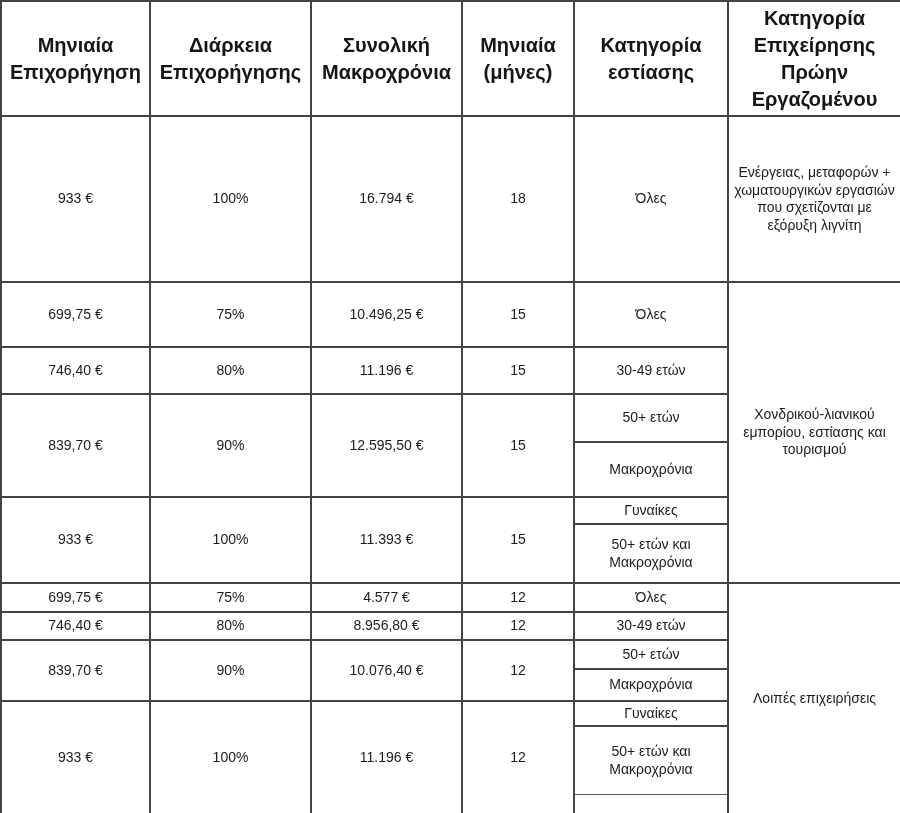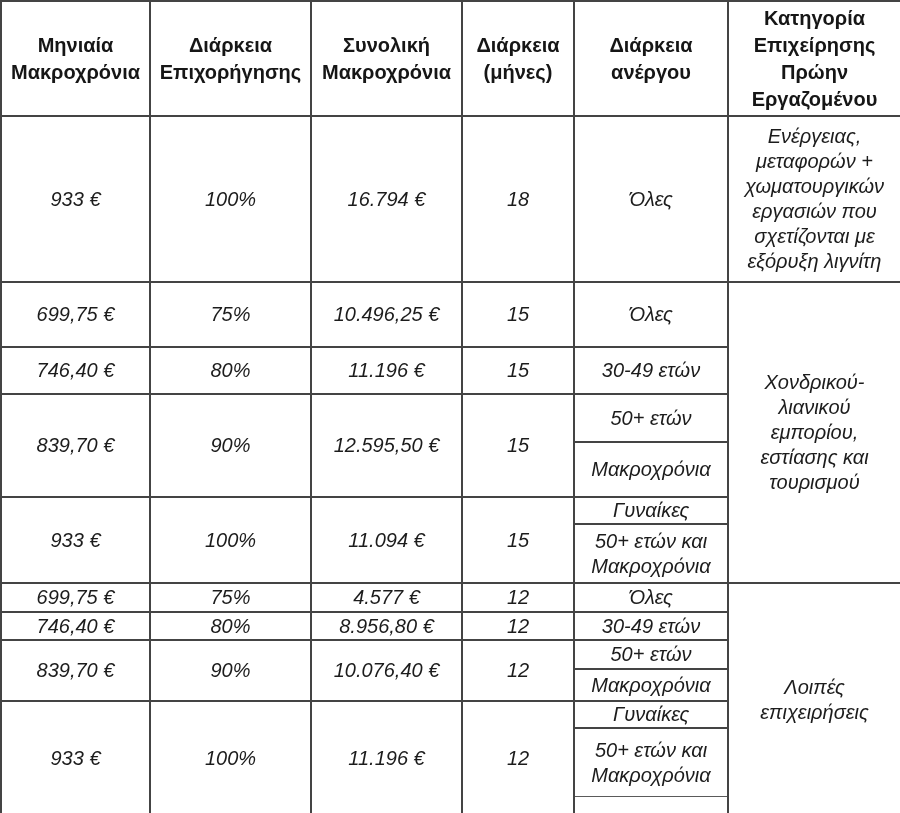--- a/index.html
+++ b/index.html
@@ -26,24 +26,23 @@
     overflow: hidden;
     background: #ffffff;
   }
   .subsidy th {
     font-size: 20px;
     font-weight: bold;
     line-height: 1.35;
     color: #161616;
   }
   .subsidy td {
-    font-size: 20px;
+    font-size: 14px;
     font-weight: normal;
     line-height: 1.25;
-    font-style: italic;
   }
   .business-cell {
     line-height: 1.42;
     padding: 0 6px;
   }
   
   .subdiv-top    { border-bottom: 1px solid #5a5a5a; }
   .subdiv-bottom { border-top: 1px solid #5a5a5a; }
   
   .subsidy tr.last-row td { border-bottom: 3px solid #333333; }
@@ -71,25 +70,25 @@
     <col style="width:149px">
     <col style="width:161px">
     <col style="width:151px">
     <col style="width:112px">
     <col style="width:154px">
     <col style="width:173px">
   </colgroup>
 
   <tbody>
       <tr style="height:115px">
-    <th>Μηνιαία Μακροχρόνια</th>
+    <th>Μηνιαία Επιχορήγηση</th>
     <th>Διάρκεια Επιχορήγησης</th>
     <th>Συνολική Μακροχρόνια</th>
-    <th>Διάρκεια (μήνες)</th>
-    <th>Διάρκεια ανέργου</th>
+    <th>Μηνιαία (μήνες)</th>
+    <th>Κατηγορία εστίασης</th>
     <th>Κατηγορία Επιχείρησης Πρώην Εργαζομένου</th>
   </tr>
 
   <tr style="height:166px">
     <td>933 €</td>
     <td>100%</td>
     <td>16.794 €</td>
     <td>18</td>
     <td>Όλες</td>
     <td class="business-cell">Ενέργειας, μεταφορών + χωματουργικών εργασιών που σχετίζονται με εξόρυξη λιγνίτη</td>
@@ -119,21 +118,21 @@
     <td rowspan="2">15</td>
     <td class="subdiv-top">50+ ετών</td>
   </tr>
   <tr style="height:55px">
     <td class="subdiv-bottom">Μακροχρόνια</td>
   </tr>
 
   <tr style="height:27px">
     <td rowspan="2">933 €</td>
     <td rowspan="2">100%</td>
-    <td rowspan="2">11.094 €</td>
+    <td rowspan="2">11.393 €</td>
     <td rowspan="2">15</td>
     <td class="subdiv-top">Γυναίκες</td>
   </tr>
   <tr style="height:59px">
     <td class="subdiv-bottom">50+ ετών και Μακροχρόνια</td>
   </tr>
 
   <tr style="height:29px">
     <td>699,75 €</td>
     <td>75%</td>

